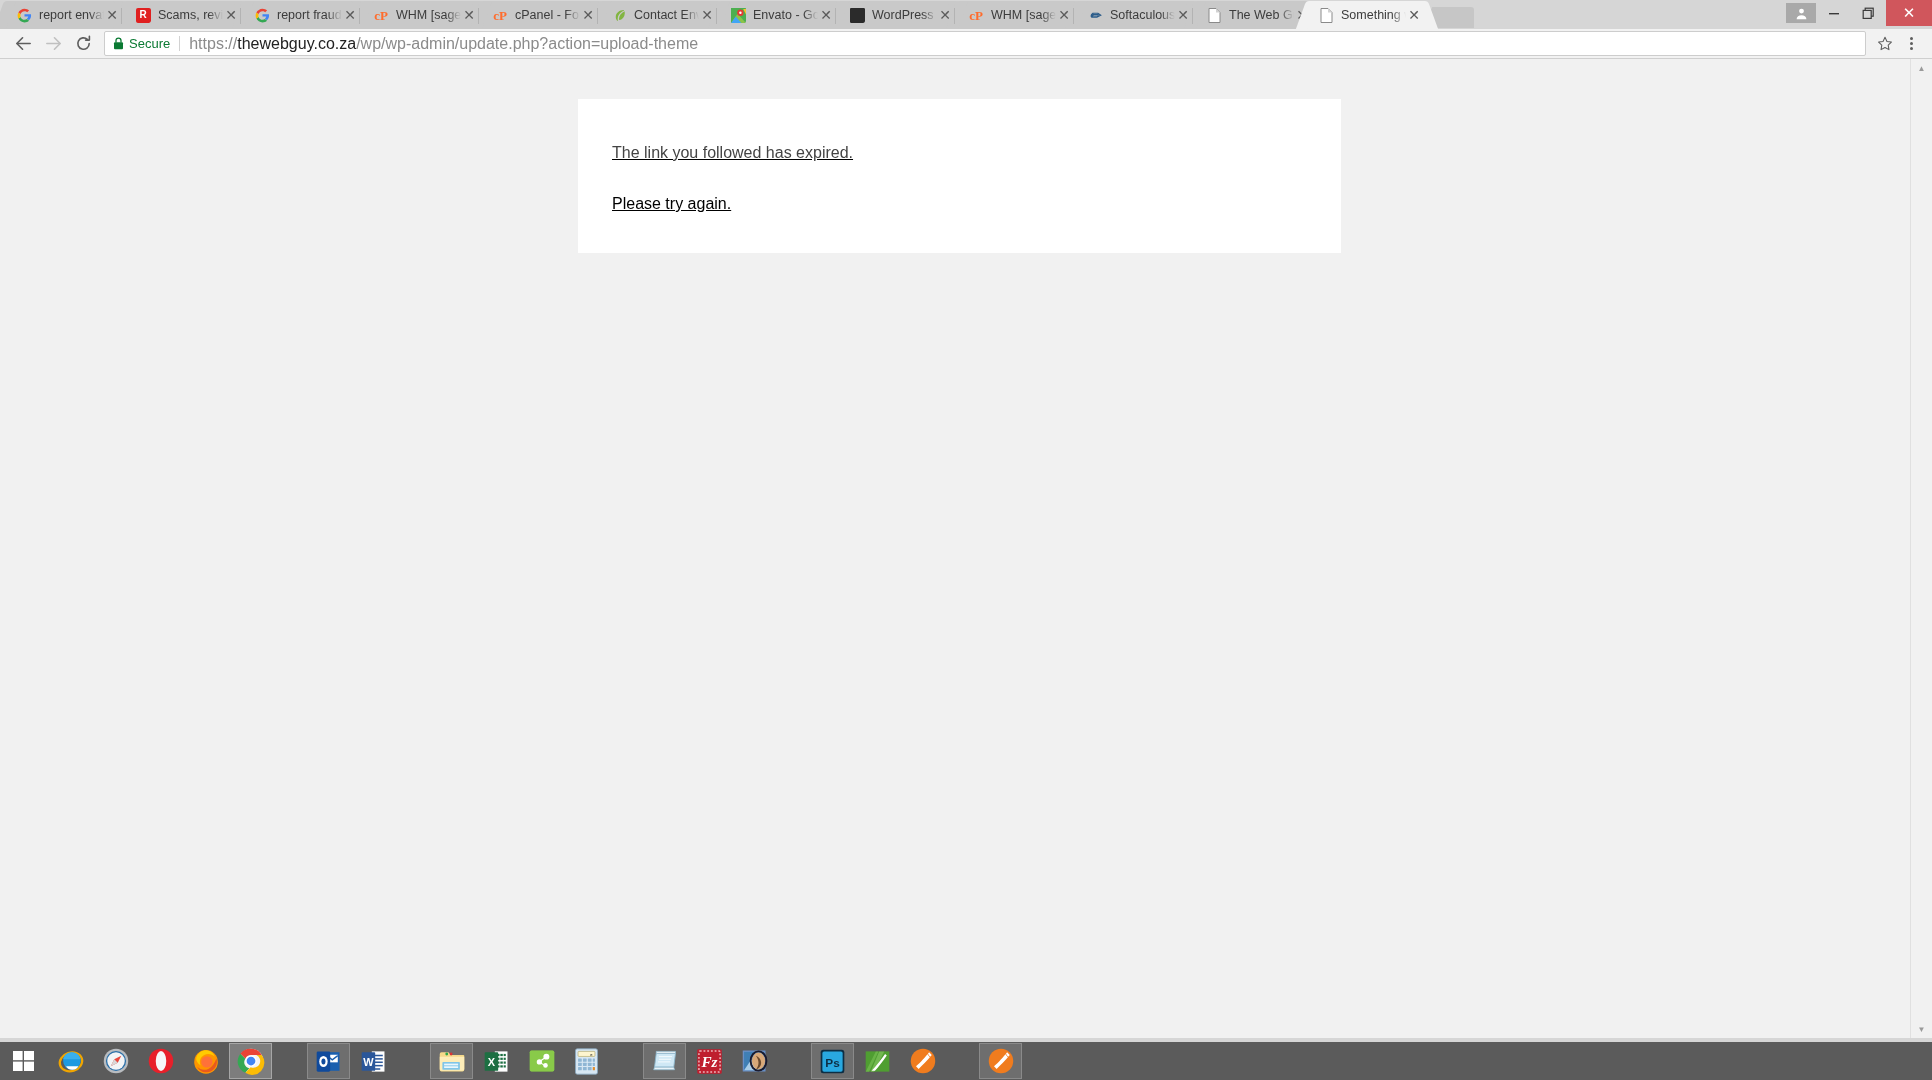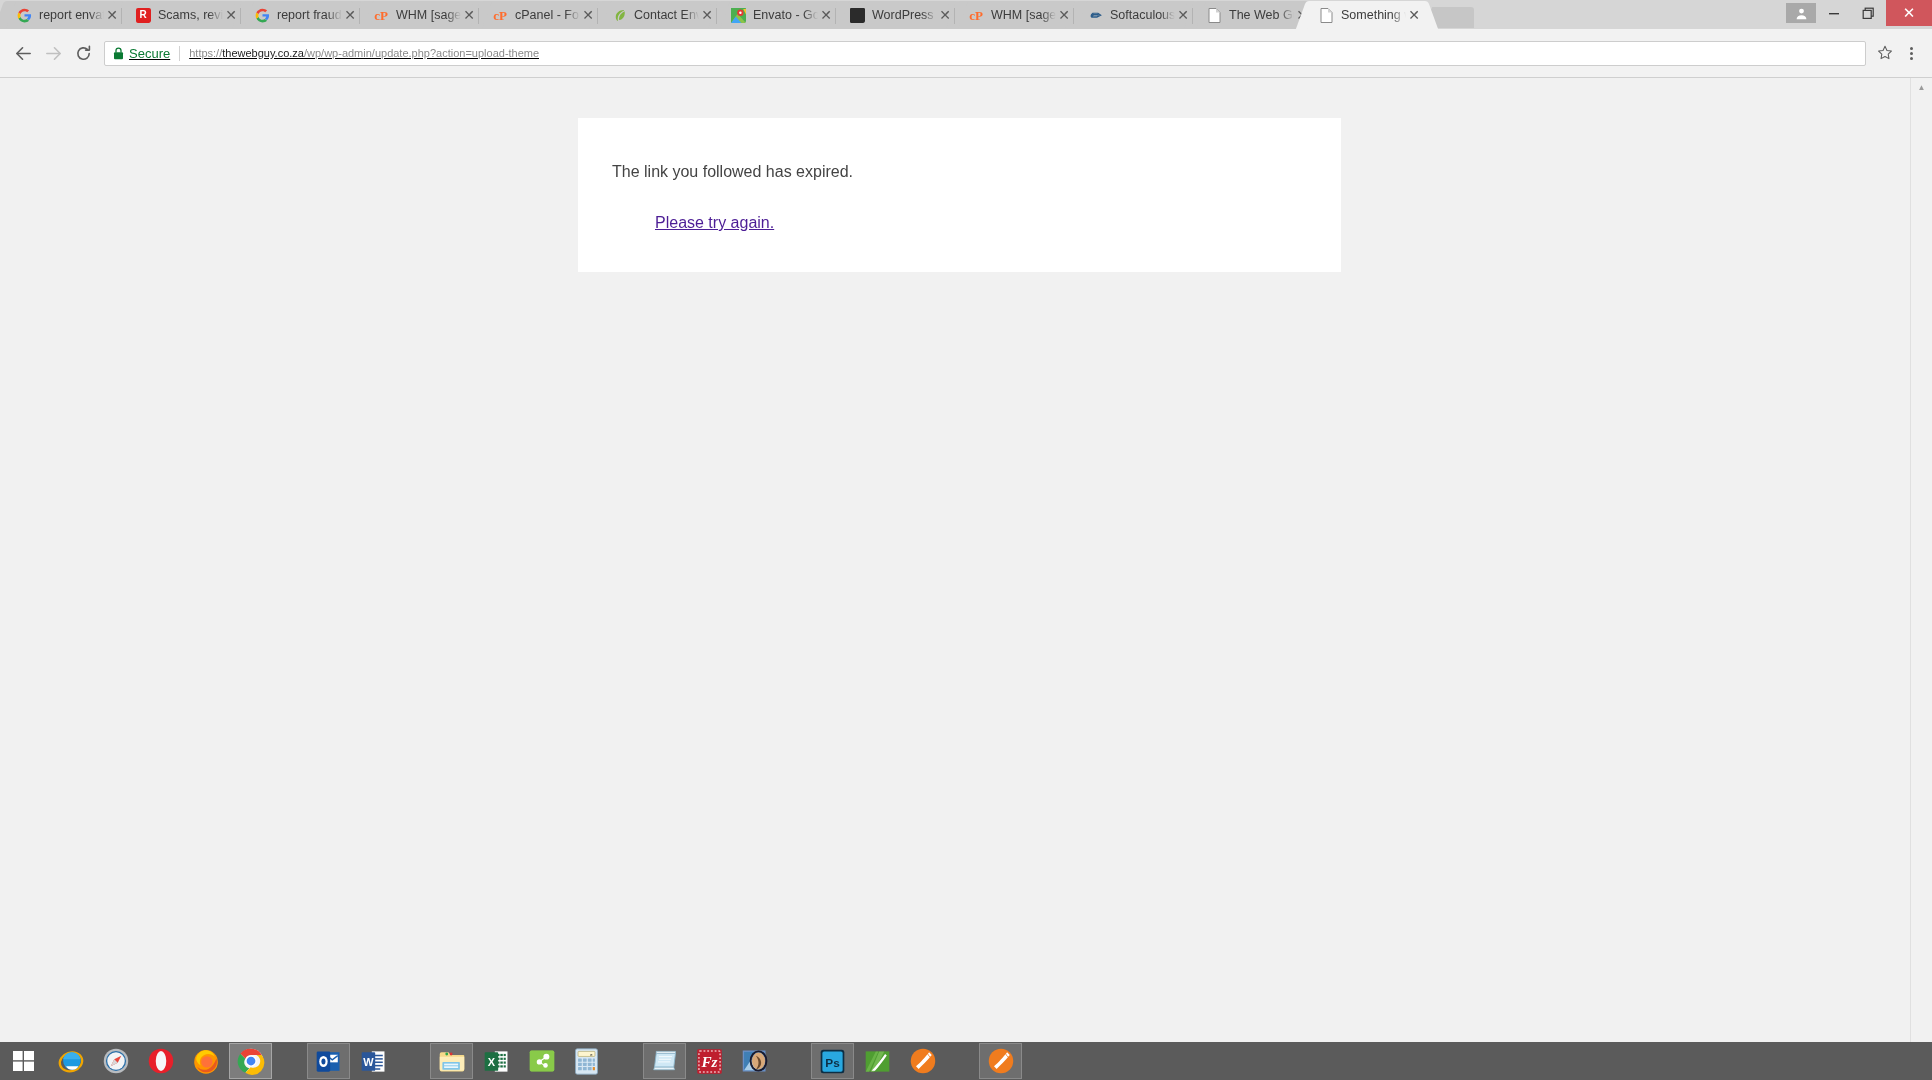--- a/index.html
+++ b/index.html
@@ -123,26 +123,25 @@
     width: 35px;
     display: flex; align-items: center; justify-content: center;
     color: #3a3a3a; font-size: 13px;
     cursor: pointer;
   }
   #close-button { background: #d0565c; color: #fff; width: 46px; font-size: 15px; }
 
   
   #toolbar {
     position: relative;
-    height: 49px;
+    height: 30px;
     background: #f2f2f2;
     display: flex; align-items: center;
     padding: 0 8px;
     border-bottom: 1px solid #cfcfcf;
-    text-decoration: underline;
   }
   .nav-btn {
     width: 30px; height: 28px;
     display: flex; align-items: center; justify-content: center;
     cursor: pointer;
     color: #5e5e5e;
   }
   .nav-btn.disabled { color: #c0c0c0; }
   #omnibox {
     flex: 1 1 auto;
@@ -152,21 +151,21 @@
     border: 1px solid #cdcdcd;
     border-radius: 2px;
     display: flex; align-items: center;
     padding: 0 8px;
     font-size: 13.5px;
     overflow: hidden;
   }
   #lock-icon { flex: 0 0 auto; margin-right: 5px; display: flex; align-items: center; }
   #secure-label { color: #0b7a33; font-size: 13px; margin-right: 9px; white-space: nowrap; }
   #omnibox-sep { width: 1px; height: 15px; background: #d2d2d2; margin-right: 9px; flex: 0 0 1px; }
-  #url-text { white-space: nowrap; color: #8b8b8b; font-size: 11px; overflow: hidden; }
+  #url-text { white-space: nowrap; color: #8b8b8b; font-size: 16px; overflow: hidden; }
   #url-text .url-host { color: #222; }
   #bookmark-star { width: 26px; height: 26px; display: flex; align-items: center; justify-content: center; cursor: pointer; color: #5e5e5e; font-size: 16px; }
   #chrome-menu { width: 26px; height: 26px; display: flex; flex-direction: column; align-items: center; justify-content: center; gap: 2px; cursor: pointer; }
   #chrome-menu i { width: 3px; height: 3px; background: #5e5e5e; border-radius: 50%; display: block; }
 
   
   #page-viewport {
     position: relative;
     height: calc(1042px - 29px - 34px);
     background: #f0f0f0;
@@ -176,34 +175,34 @@
     position: absolute; left: 0; top: 0; right: 22px; bottom: 0;
     background: #f1f1f1;
   }
   #wp-error-card {
     position: absolute;
     left: 578px; top: 40px;
     width: 763px;
     background: #ffffff;
     padding: 42px 34px 40px 34px;
     font-family: "Liberation Sans", sans-serif;
+    text-decoration: underline;
   }
   #wp-error-message {
     font-size: 16px;
     color: #444;
     line-height: 1.5;
   }
   #wp-error-link {
     display: inline-block;
     margin-top: 30px;
     font-size: 16px;
-    color: #4c1d95;
+    color: #000000;
     text-decoration: underline;
     cursor: pointer;
-    margin-left: 43px;
   }
 
   
   #page-scrollbar {
     position: absolute; right: 0; top: 0; bottom: 0;
     width: 22px;
     background: #f1f1f1;
     border-left: 1px solid #e0e0e0;
   }
   #scroll-up-arrow, #scroll-down-arrow {

